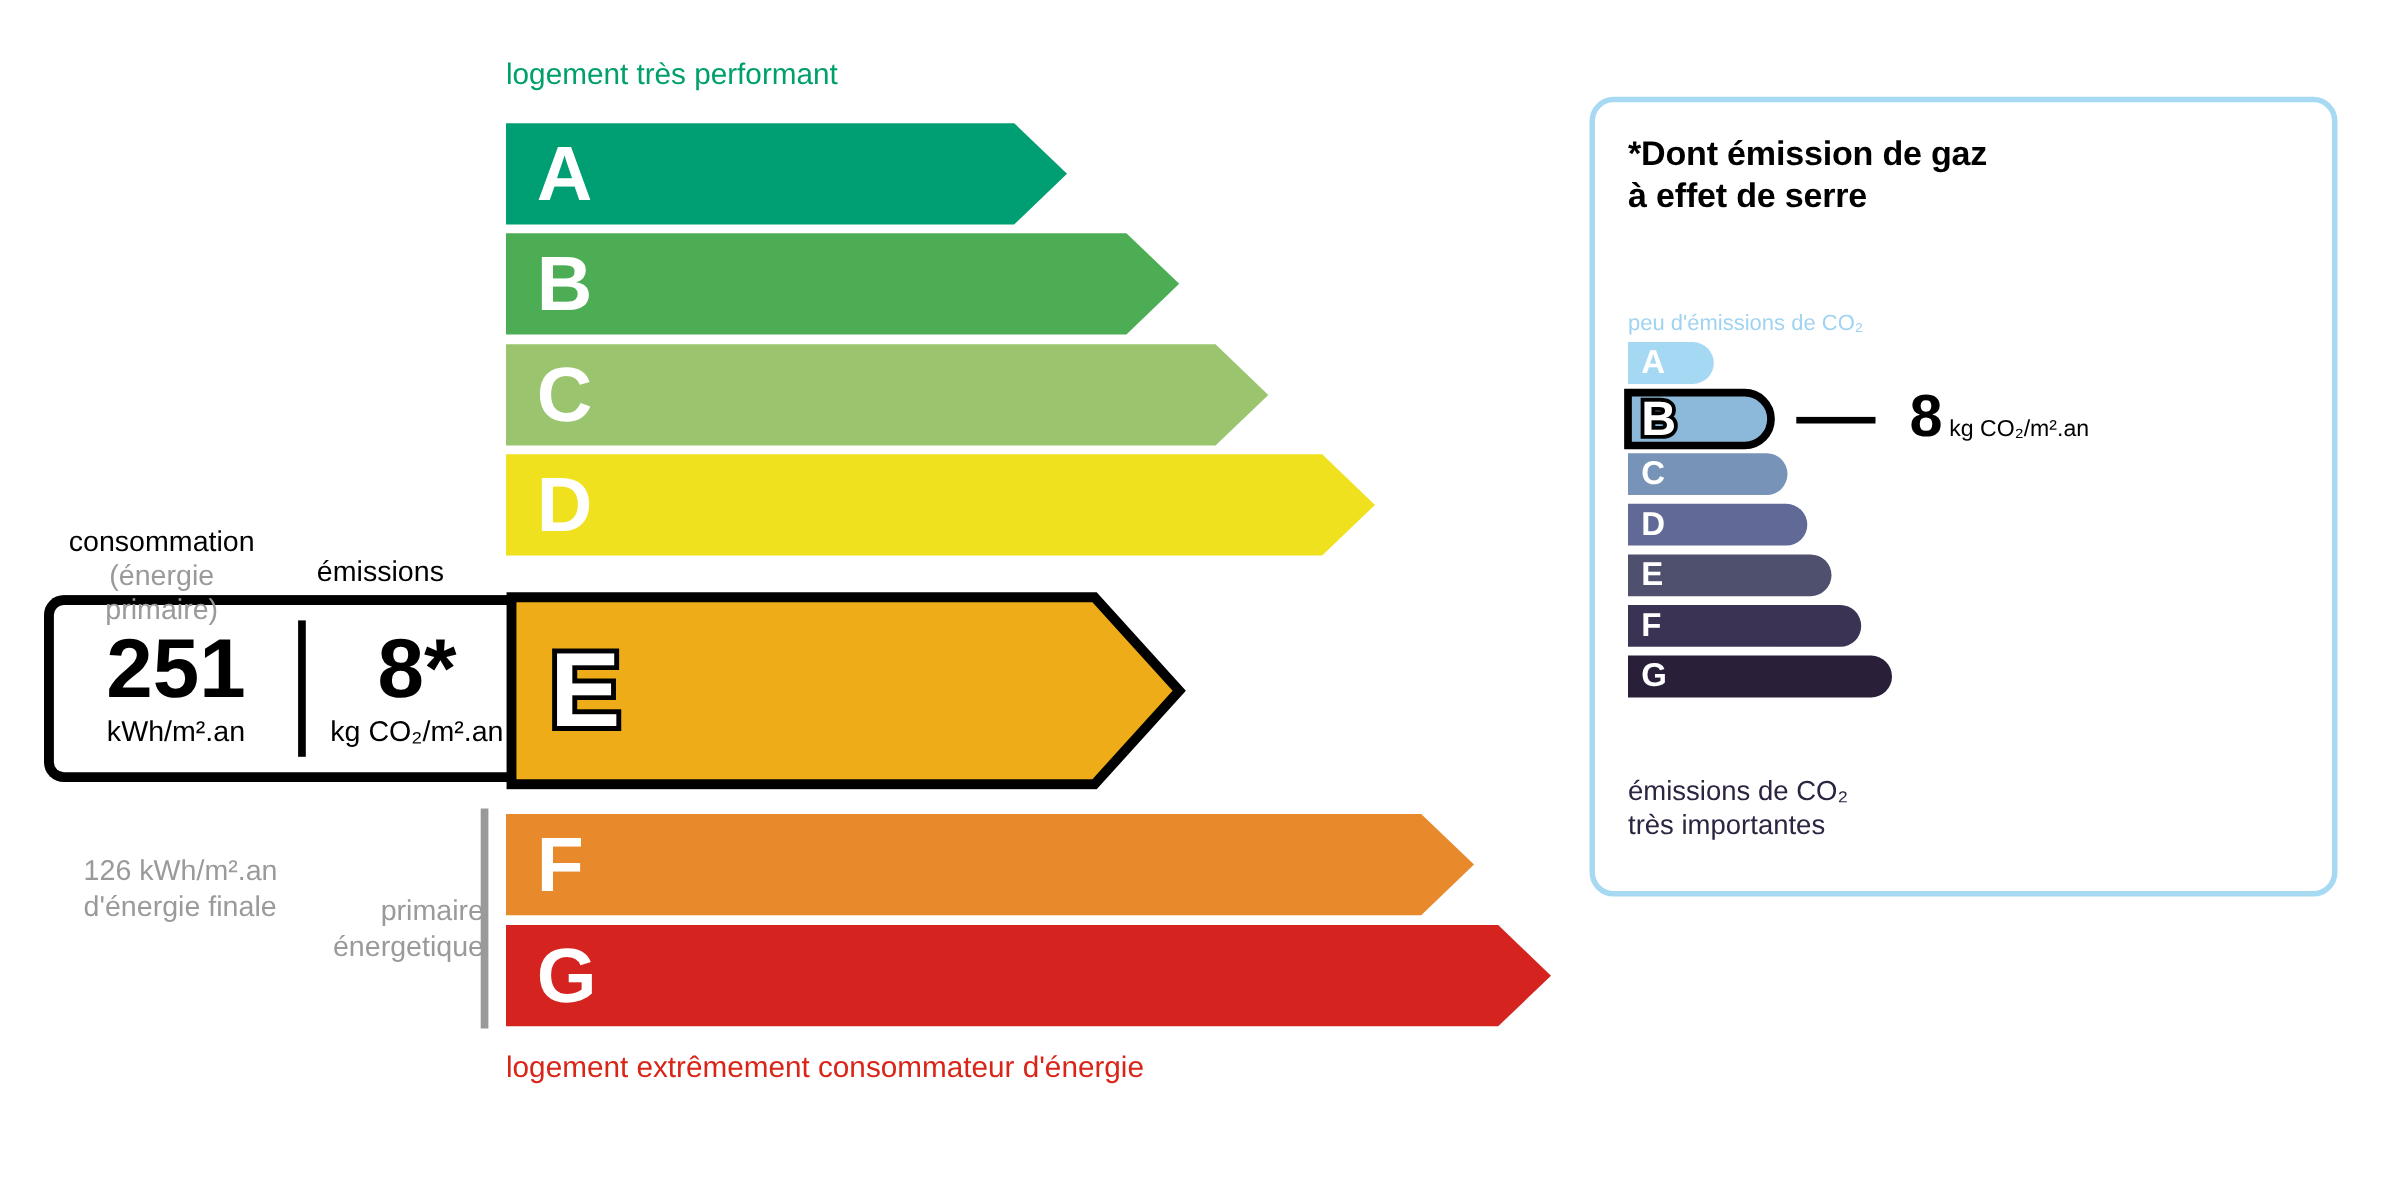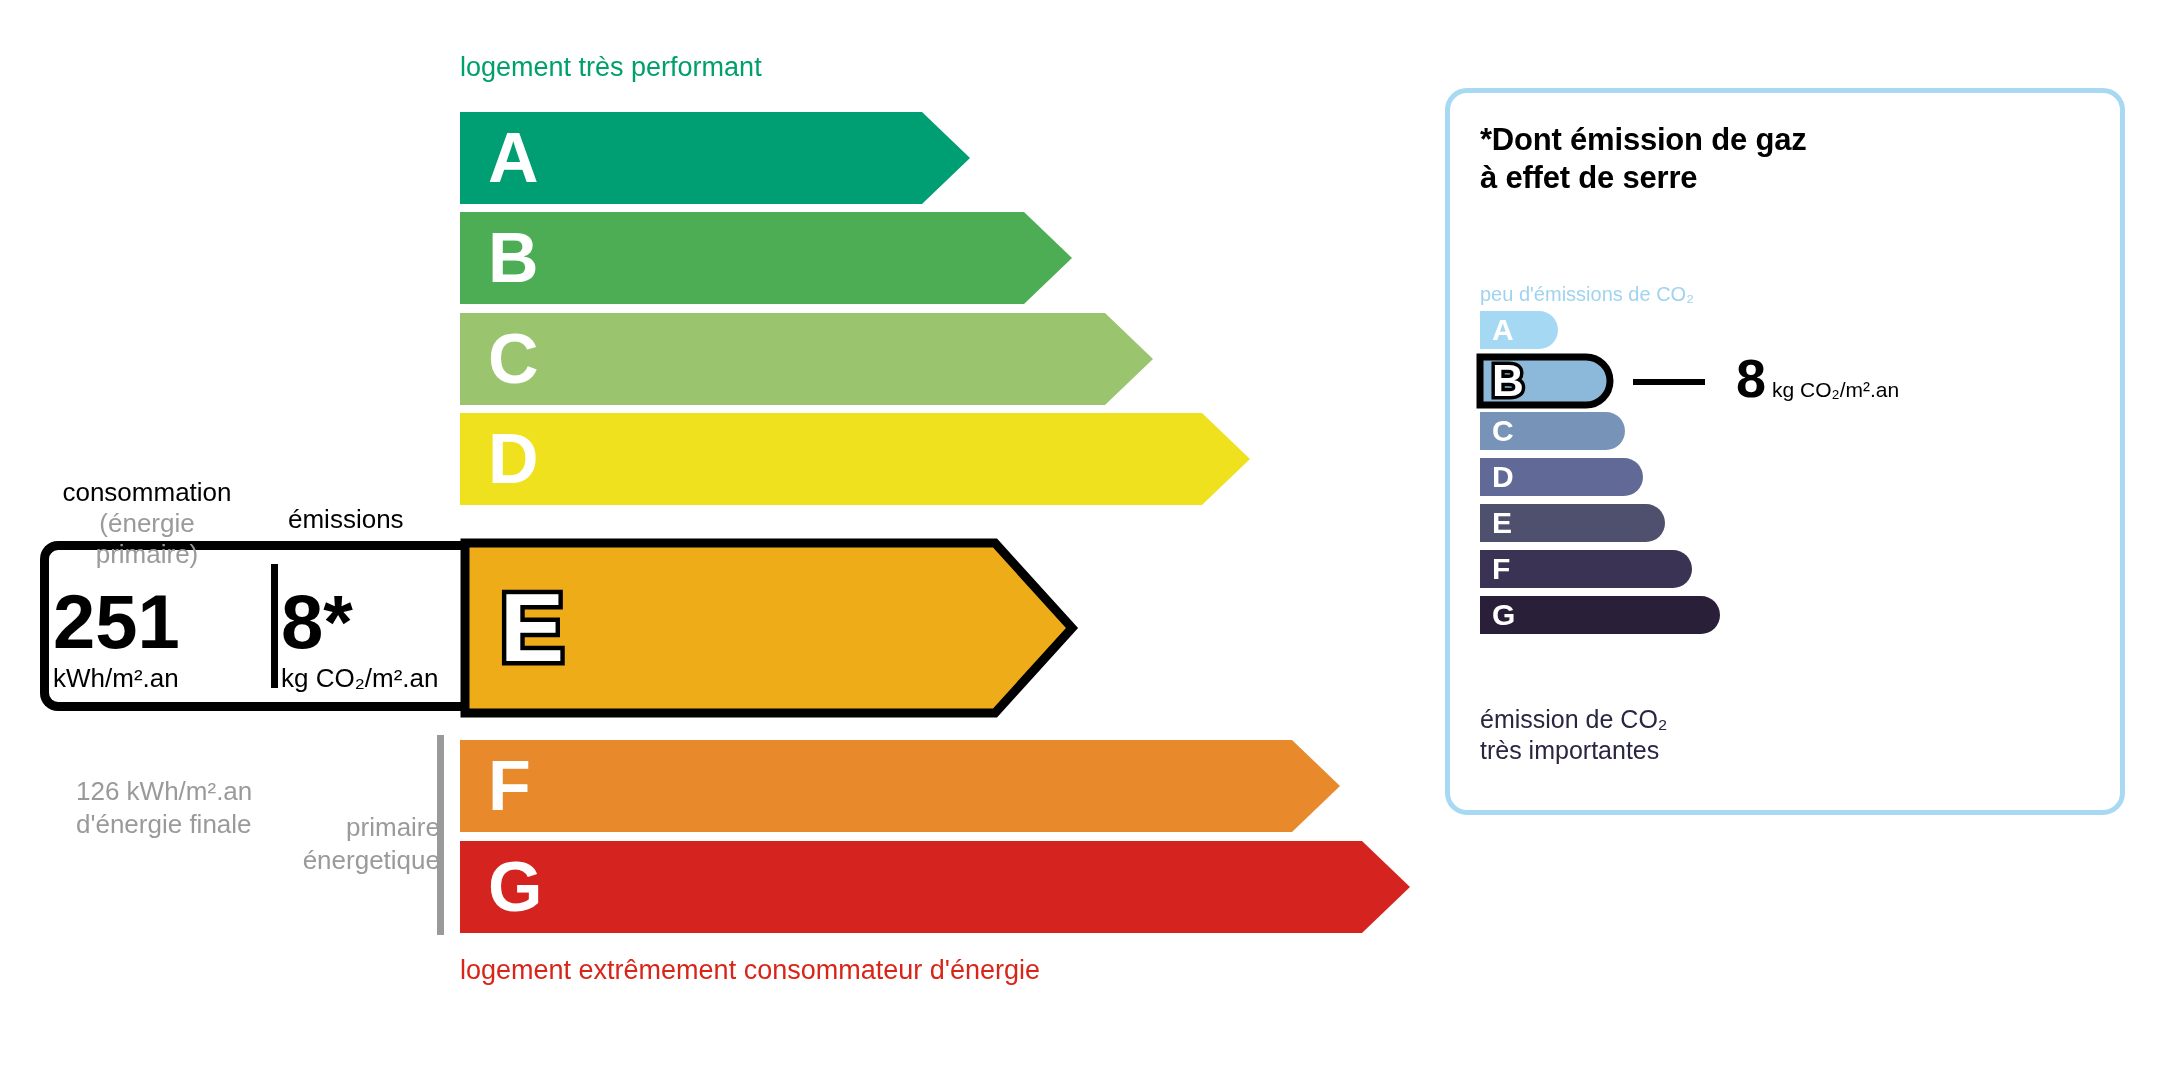--- a/index.html
+++ b/index.html
@@ -87,22 +87,22 @@
   .e-infobox .divider {
     position: absolute;
     left: 222px;
     top: 14px;
     width: 7px;
     height: 124px;
     background: #000000;
   }
   .e-cell {
     position: absolute;
-    top: 34px;
-    text-align: left;
+    top: 21px;
+    text-align: center;
   }
   .e-cell .big {
     font-size: 76px;
     font-weight: bold;
     color: #000000;
     line-height: 1.0;
     white-space: nowrap;
   }
   .e-cell .unit {
     font-size: 26px;
@@ -426,18 +426,18 @@
       <span class="cl">E</span>
     </div>
     <div class="co2-bar co2-f" style="width:212px;background:#3b3353;">
       <span class="cl">F</span>
     </div>
     <div class="co2-bar co2-g" style="width:240px;background:#2a1f38;">
       <span class="cl">G</span>
     </div>
 
     <div class="co2-bottom-caption">
-      <span>émission de CO₂</span><br>
+      <span>émissions de CO₂</span><br>
       <span>très importantes</span>
     </div>
   </div>
 
 </div>
 
 </body></html>

